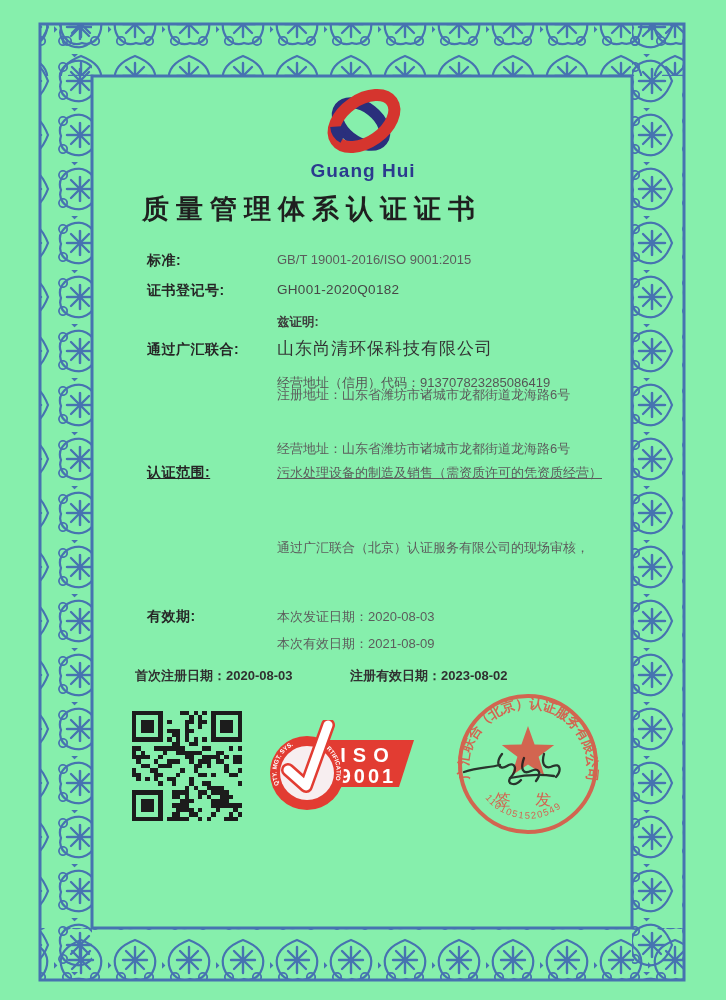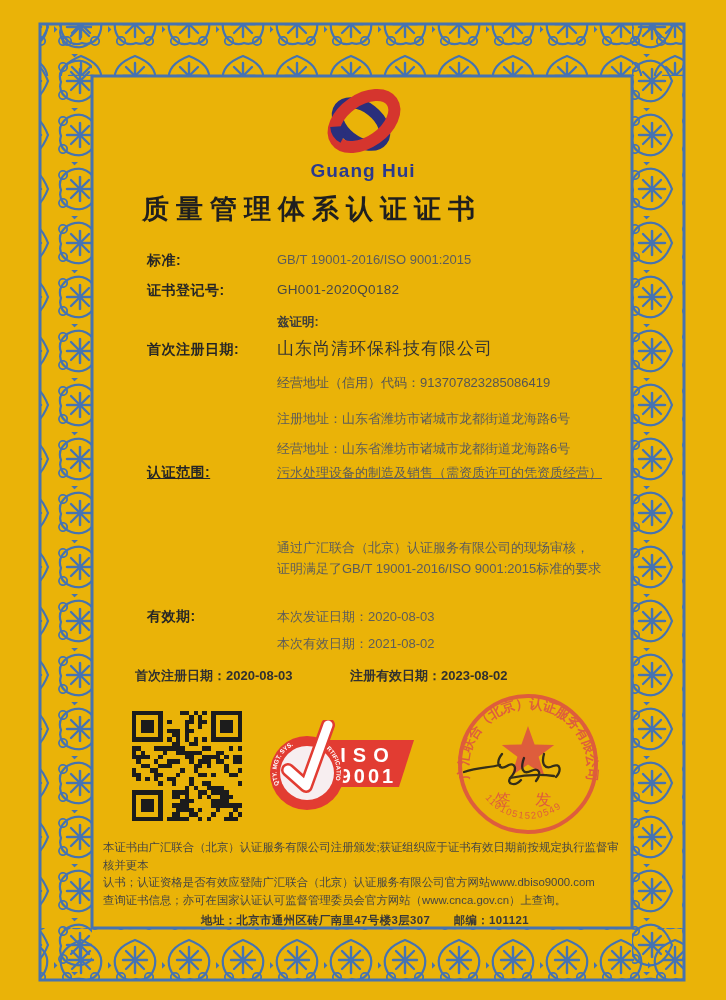--- a/index.html
+++ b/index.html
@@ -1,18 +1,18 @@
 <!DOCTYPE html>
 <html><head>
 <meta charset="utf-8">
 <style>
   html,body{margin:0;padding:0;background:#e9e9e9;}
   .page{
     position:relative;width:726px;height:1000px;margin:0 auto;
-    background:#eab308;overflow:hidden;
+    background:#86efac;overflow:hidden;
     font-family:"Liberation Sans","DejaVu Sans",sans-serif;
     color:#2a2a2a;
   }
   .abs{position:absolute;}
   svg{display:block;}
 
   
   .logo-wrap{left:298px;top:84px;width:130px;height:78px;}
   .brand{left:0;top:160px;width:726px;text-align:center;
     font-size:19px;font-weight:bold;color:#2b3a8e;letter-spacing:1px;}
@@ -23,21 +23,21 @@
   .lbl{left:147px;font-size:14px;font-weight:bold;color:#262626;letter-spacing:.5px;}
   .val{left:277px;font-size:13px;color:#5c5c5c;}
   .r-standard{top:252px;}
   .r-regno{top:282px;}
   .v-regno{font-weight:normal;color:#474747;font-size:13.5px;letter-spacing:.3px;}
   .r-hereby{top:314px;font-size:12.5px;font-weight:bold;color:#3c3c3c;}
   .r-holder-l{top:341px;}
   .r-holder-v{top:337px;font-size:17px;color:#333;letter-spacing:1px;}
   .r-orgcode{top:374px;}
   .v-orgcode{font-size:13px;color:#555;}
-  .r-regaddr{top:410px;}
+  .r-regaddr{top:386px;}
   .r-bizaddr{top:440px;}
   .r-scope{top:464px;text-decoration:underline;}
   .r-audit1{top:539px;}
   .r-audit2{top:560px;}
   .r-validity{top:608px;}
   .r-validdate{top:635px;}
   .r-firstreg{top:667px;left:135px;font-size:13px;font-weight:bold;color:#303030;text-align:center;}
   .r-regvalid{top:667px;left:350px;font-size:13px;font-weight:bold;color:#303030;}
 
   
@@ -98,36 +98,35 @@
   <div class="abs title">质量管理体系认证证书</div>
 
   <div class="abs lbl r-standard">标准:</div>
   <div class="abs val r-standard">GB/T 19001-2016/ISO 9001:2015</div>
 
   <div class="abs lbl r-regno">证书登记号:</div>
   <div class="abs val v-regno r-regno">GH001-2020Q0182</div>
 
   <div class="abs val r-hereby">兹证明:</div>
 
-  <div class="abs lbl r-holder-l">首次注册日期:</div>
+  <div class="abs lbl r-holder-l">通过广汇联合:</div>
   <div class="abs val r-holder-v">山东尚清环保科技有限公司</div>
 
   <div class="abs val v-orgcode r-orgcode">经营地址（信用）代码：913707823285086419</div>
   <div class="abs val r-regaddr">注册地址：山东省潍坊市诸城市龙都街道龙海路6号</div>
   <div class="abs val r-bizaddr">经营地址：山东省潍坊市诸城市龙都街道龙海路6号</div>
 
   <div class="abs lbl r-scope">认证范围:</div>
   <div class="abs val r-scope">污水处理设备的制造及销售（需资质许可的凭资质经营）</div>
 
   <div class="abs val r-audit1">通过广汇联合（北京）认证服务有限公司的现场审核，</div>
-  <div class="abs val r-audit2">证明满足了GB/T 19001-2016/ISO 9001:2015标准的要求</div>
 
   <div class="abs lbl r-validity">有效期:</div>
   <div class="abs val r-validity">本次发证日期：2020-08-03</div>
-  <div class="abs val r-validdate">本次有效日期：2021-08-02</div>
+  <div class="abs val r-validdate">本次有效日期：2021-08-09</div>
 
   <div class="abs r-firstreg">首次注册日期：2020-08-03</div>
   <div class="abs r-regvalid">注册有效日期：2023-08-02</div>
 
   <svg id="qr" class="abs qr" width="110" height="110" viewBox="0 0 25 25" shape-rendering="crispEdges">
       <rect x="0" y="0" width="1" height="1" fill="#1c1c1c"></rect>
       <rect x="1" y="0" width="1" height="1" fill="#1c1c1c"></rect>
       <rect x="2" y="0" width="1" height="1" fill="#1c1c1c"></rect>
       <rect x="3" y="0" width="1" height="1" fill="#1c1c1c"></rect>
       <rect x="4" y="0" width="1" height="1" fill="#1c1c1c"></rect>
@@ -452,20 +451,14 @@
     </g>
     <g fill="none" stroke="#1c1c1c" stroke-width="2.3" stroke-linecap="round" opacity="0.88">
       <path d="M12,84 C26,79 36,80 48,77"></path>
       <path d="M50,66 c-7,9 -3,17 5,12 c8,-5 11,3 4,11 c-6,7 4,10 10,3"></path>
       <path d="M72,70 c-4,11 -1,17 7,13 c8,-4 11,2 5,10"></path>
       <path d="M92,66 c-3,10 1,16 9,12 c7,-3 9,4 3,11"></path>
       <path d="M58,90 c14,-3 30,-4 44,-2"></path>
     </g>
   </svg>
 
-  <div class="abs footer">
-    <div class="f1">本证书由广汇联合（北京）认证服务有限公司注册颁发;获证组织应于证书有效日期前按规定执行监督审核并更本</div>
-    <div class="f2">认书；认证资格是否有效应登陆广汇联合（北京）认证服务有限公司官方网站www.dbiso9000.com</div>
-    <div class="f3">查询证书信息；亦可在国家认证认可监督管理委员会官方网站（www.cnca.gov.cn）上查询。</div>
-    <div class="f4">地址：北京市通州区砖厂南里47号楼3层307　　邮编：101121</div>
-  </div>
 
 </div>
 
 </body></html>

